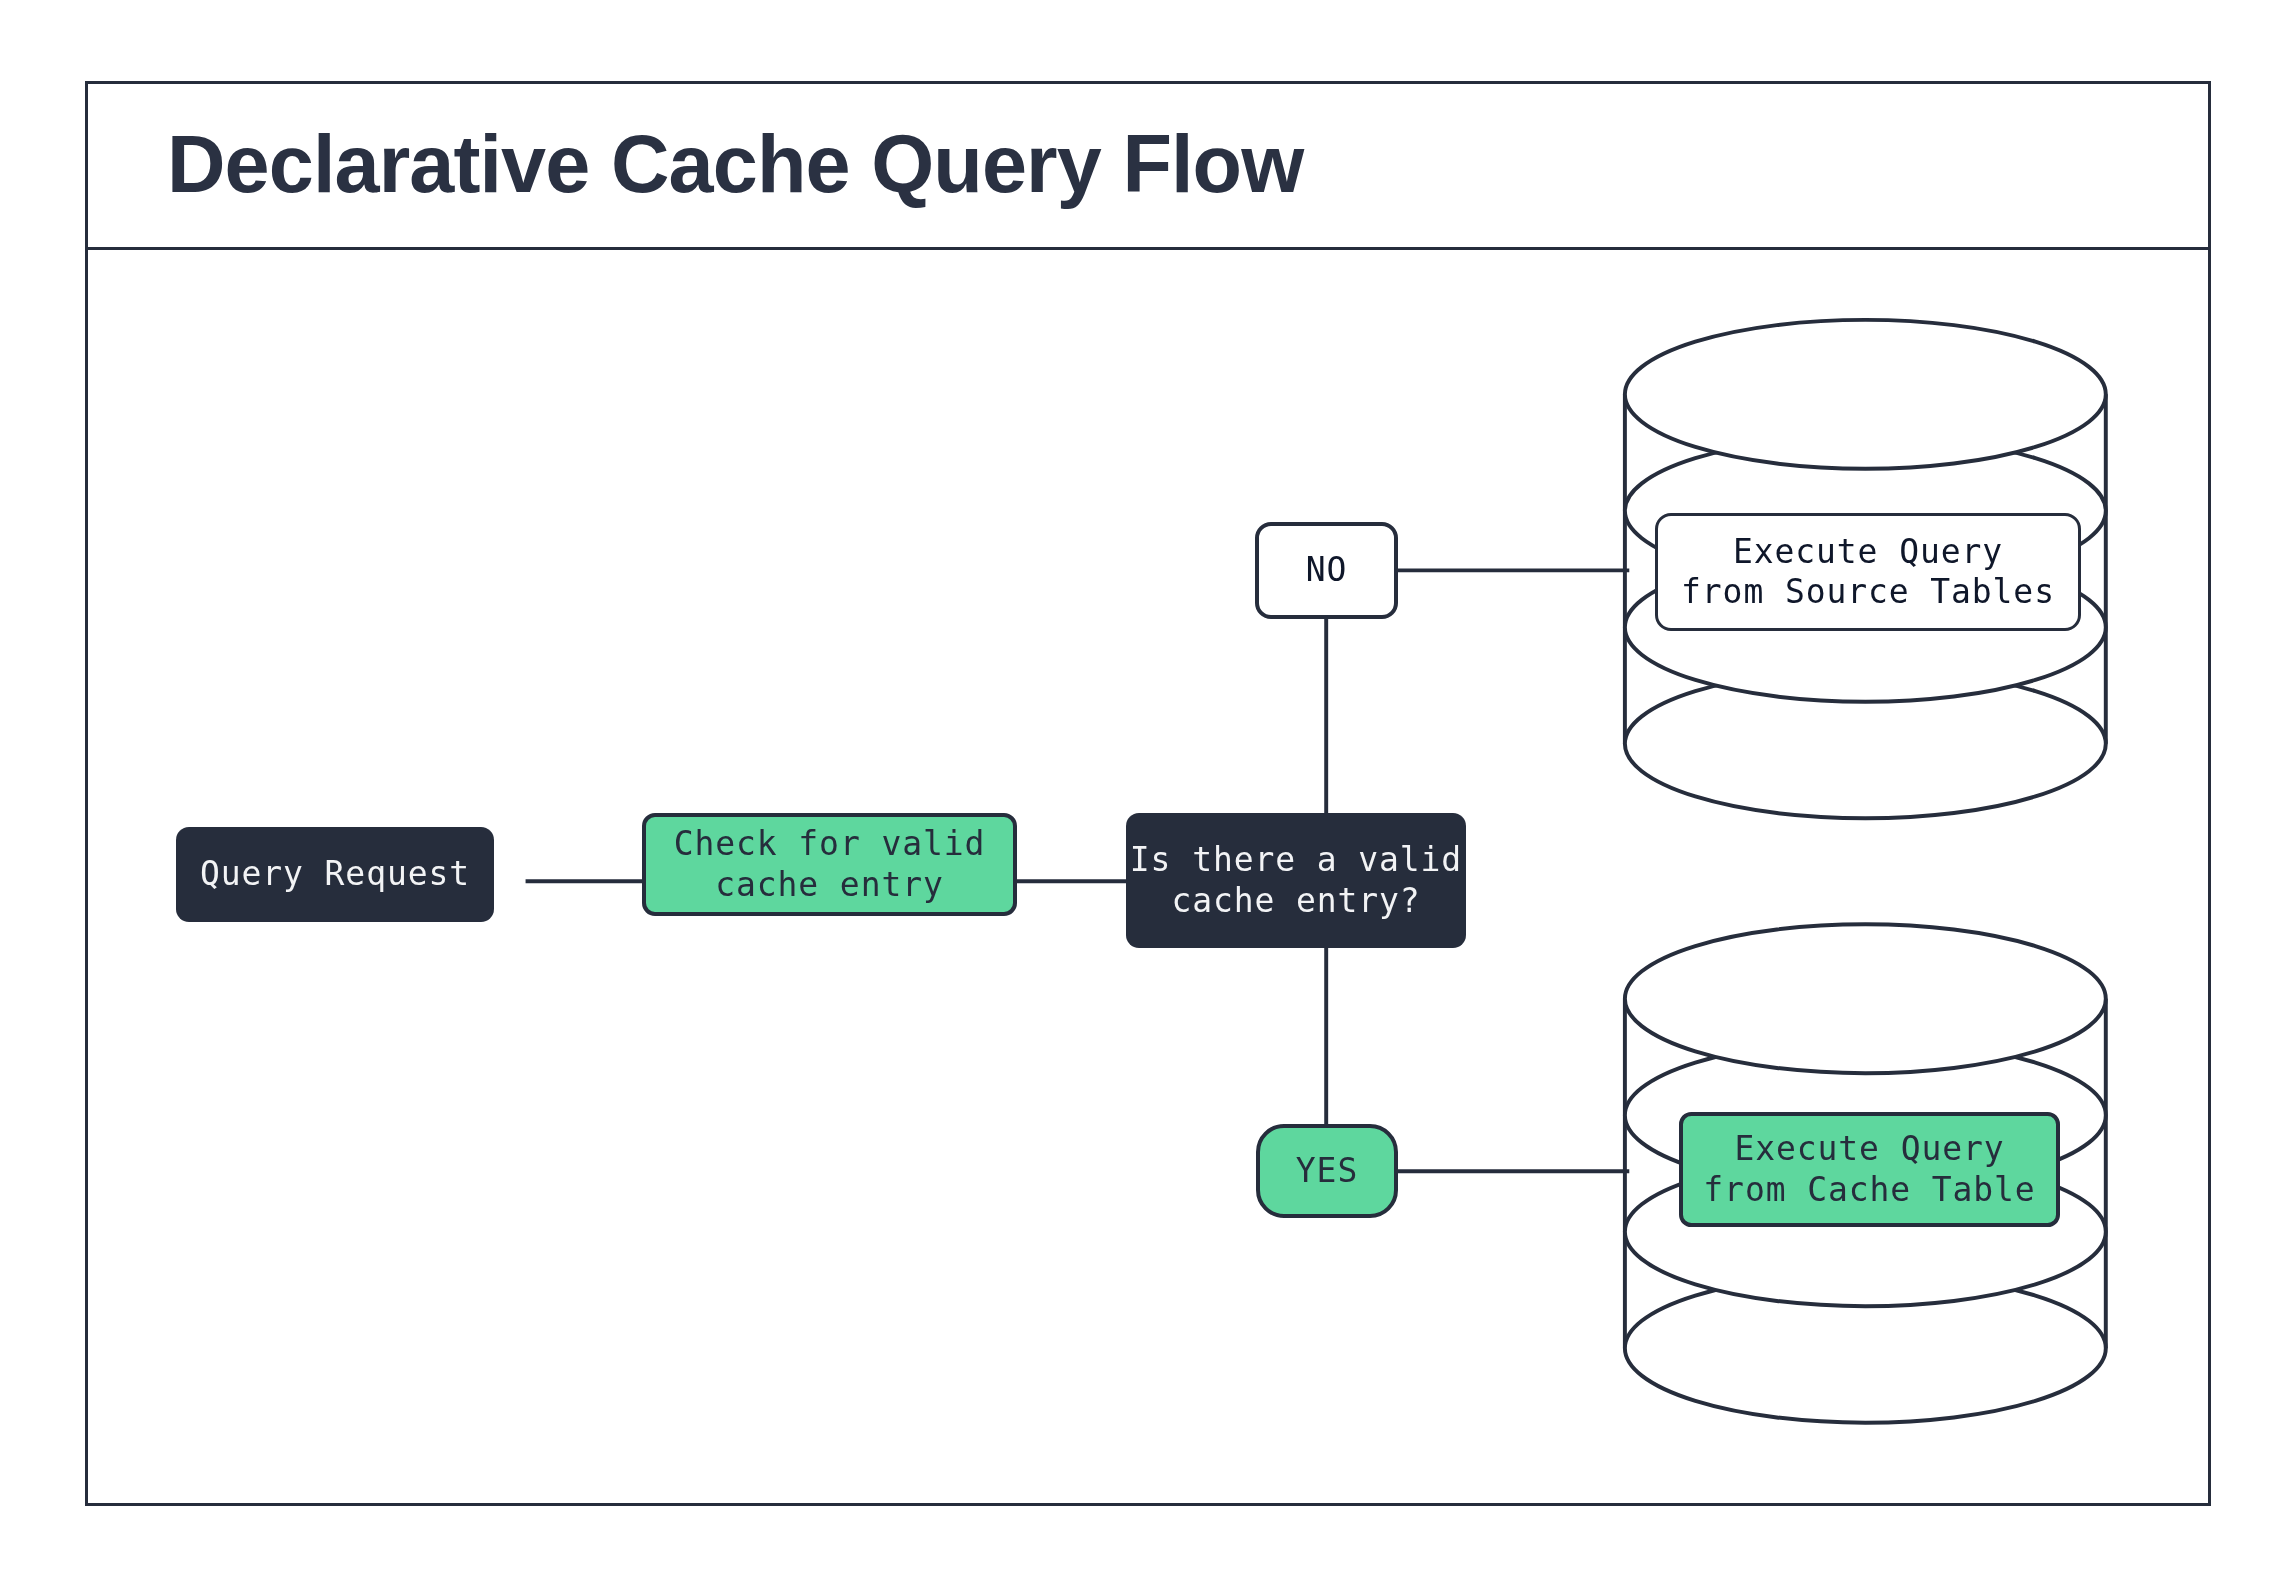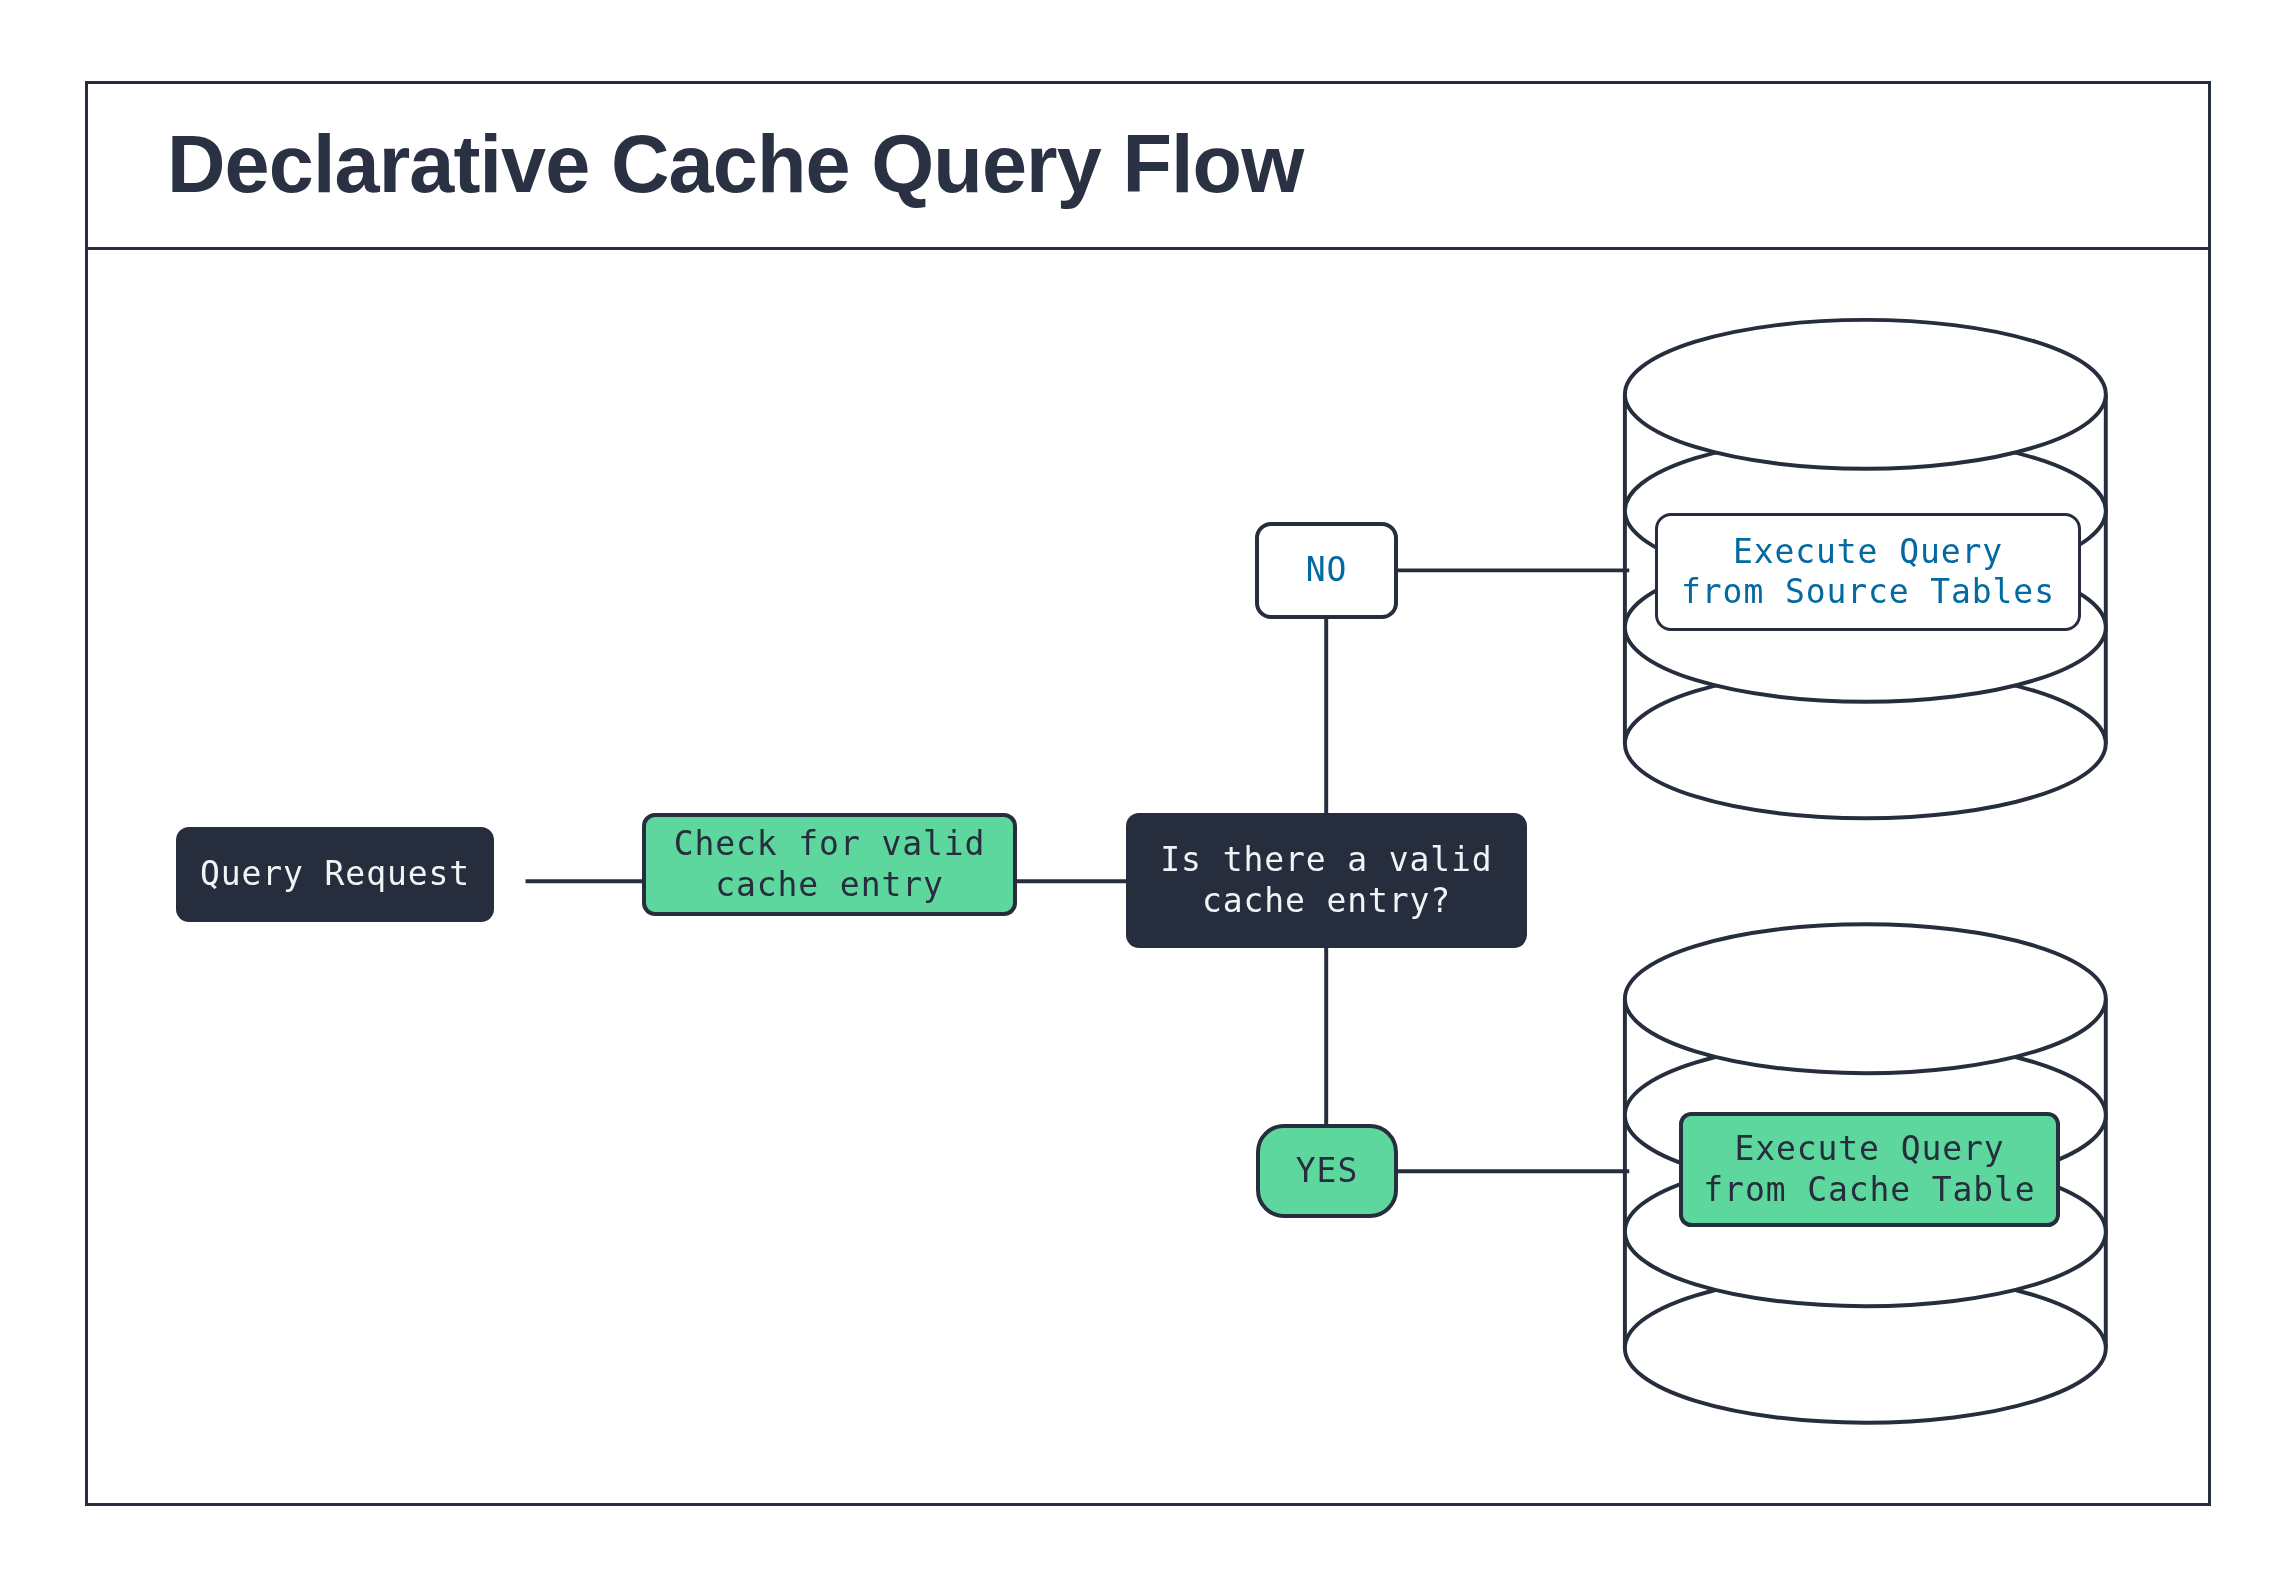--- a/index.html
+++ b/index.html
@@ -60,21 +60,21 @@
     color:#f2f3f5;
   }
   .node.green{
     background:#5ed79e;
     border:4.4px solid #262d3c;
     color:#262d3c;
   }
   .node.white{
     background:#ffffff;
     border:4.4px solid #262d3c;
-    color:#0369a1;
+    color:#0f172a;
   }
 </style>
 </head>
 <body>
 
 <div class="canvas">
 
   <svg class="wires" viewBox="0 0 2620 1816">
     <g stroke="#262d3c" stroke-width="4.5" fill="none">
 
@@ -113,21 +113,21 @@
   <div class="frame"></div>
   <div class="header">
     <div class="title">Declarative Cache Query Flow</div>
   </div>
 
   <div class="node dark" style="left:176px; top:827px; width:318px; height:95px;">Query Request</div>
 
   <div class="node green" style="left:642px; top:813px; width:375px; height:103px;">Check for valid
 cache entry</div>
 
-  <div class="node dark" style="left:1126px; top:813px; width:401px; height:135px;">Is there a valid
+  <div class="node dark" style="left:1126px; top:813px; width:340px; height:135px;">Is there a valid
 cache entry?</div>
 
   <div class="node white" style="left:1255px; top:522px; width:143px; height:97px; border-radius:16px;">NO</div>
 
   <div class="node green" style="left:1256px; top:1124px; width:142px; height:94px; border-radius:28px;">YES</div>
 
   <div class="node white" style="left:1655px; top:513px; width:426px; height:118px; border-radius:16px; border-width:3.5px;">Execute Query
 from Source Tables</div>
 
   <div class="node green" style="left:1679px; top:1112px; width:381px; height:115px; border-radius:12.3px;">Execute Query

